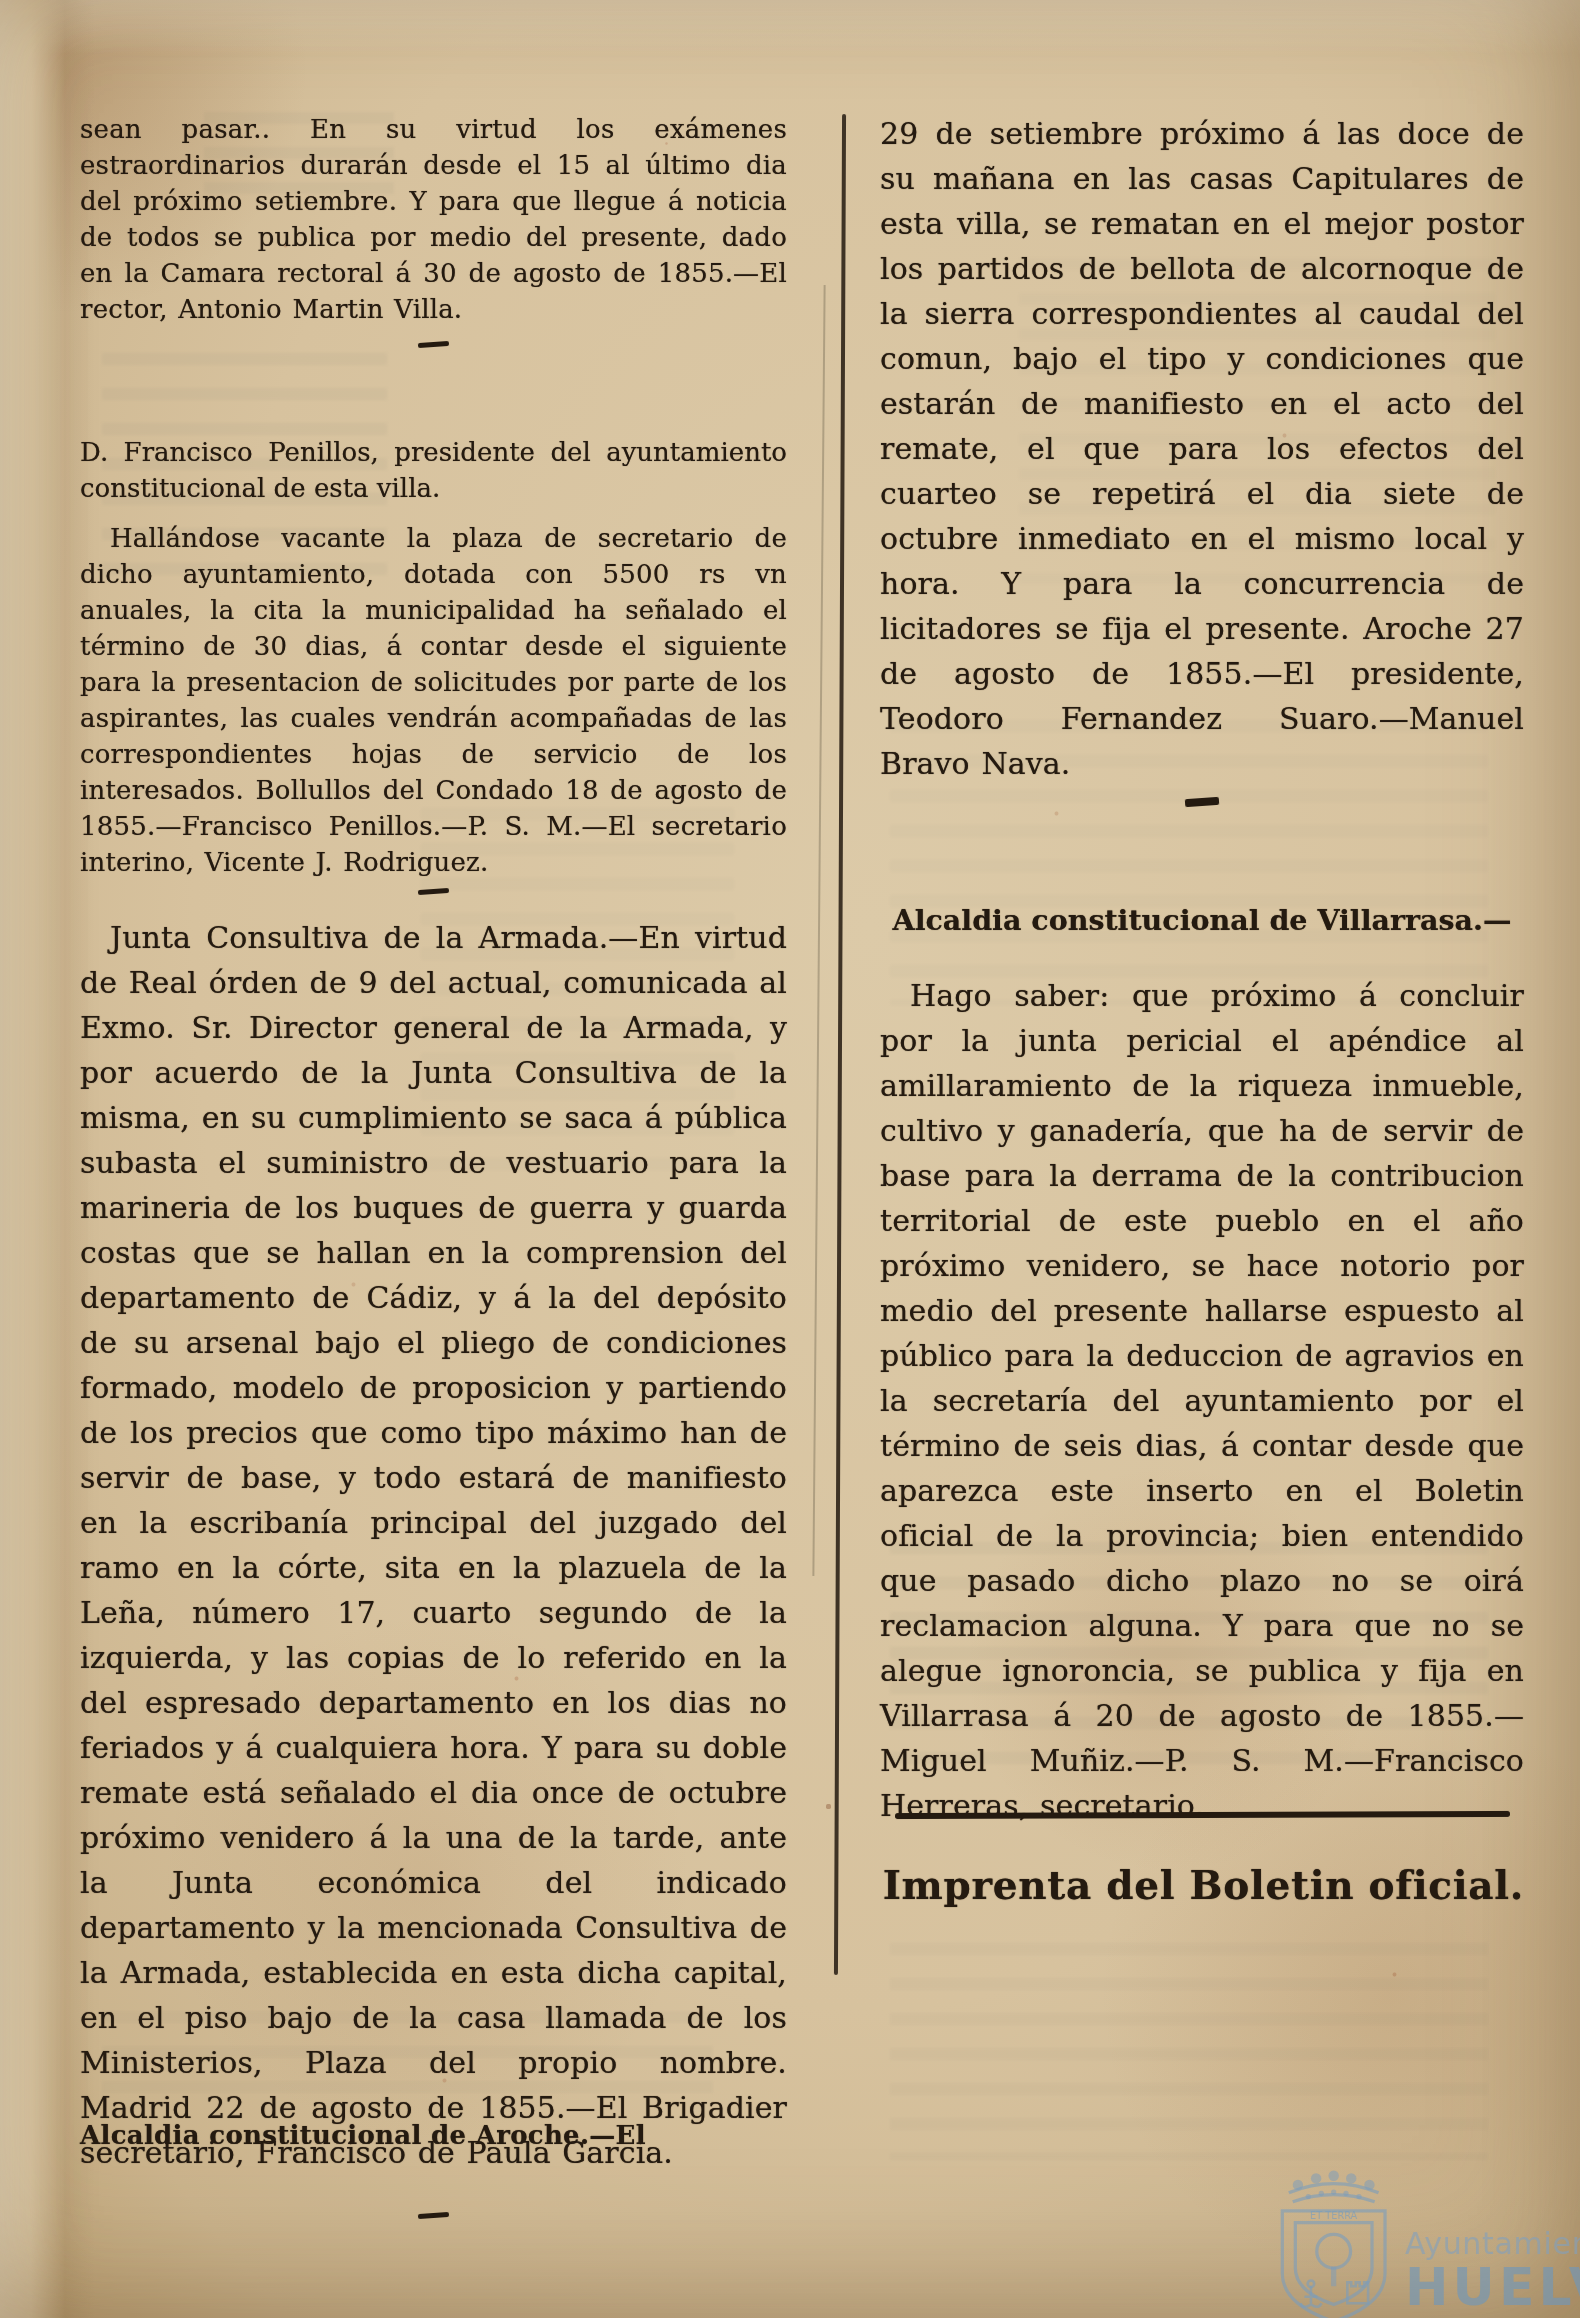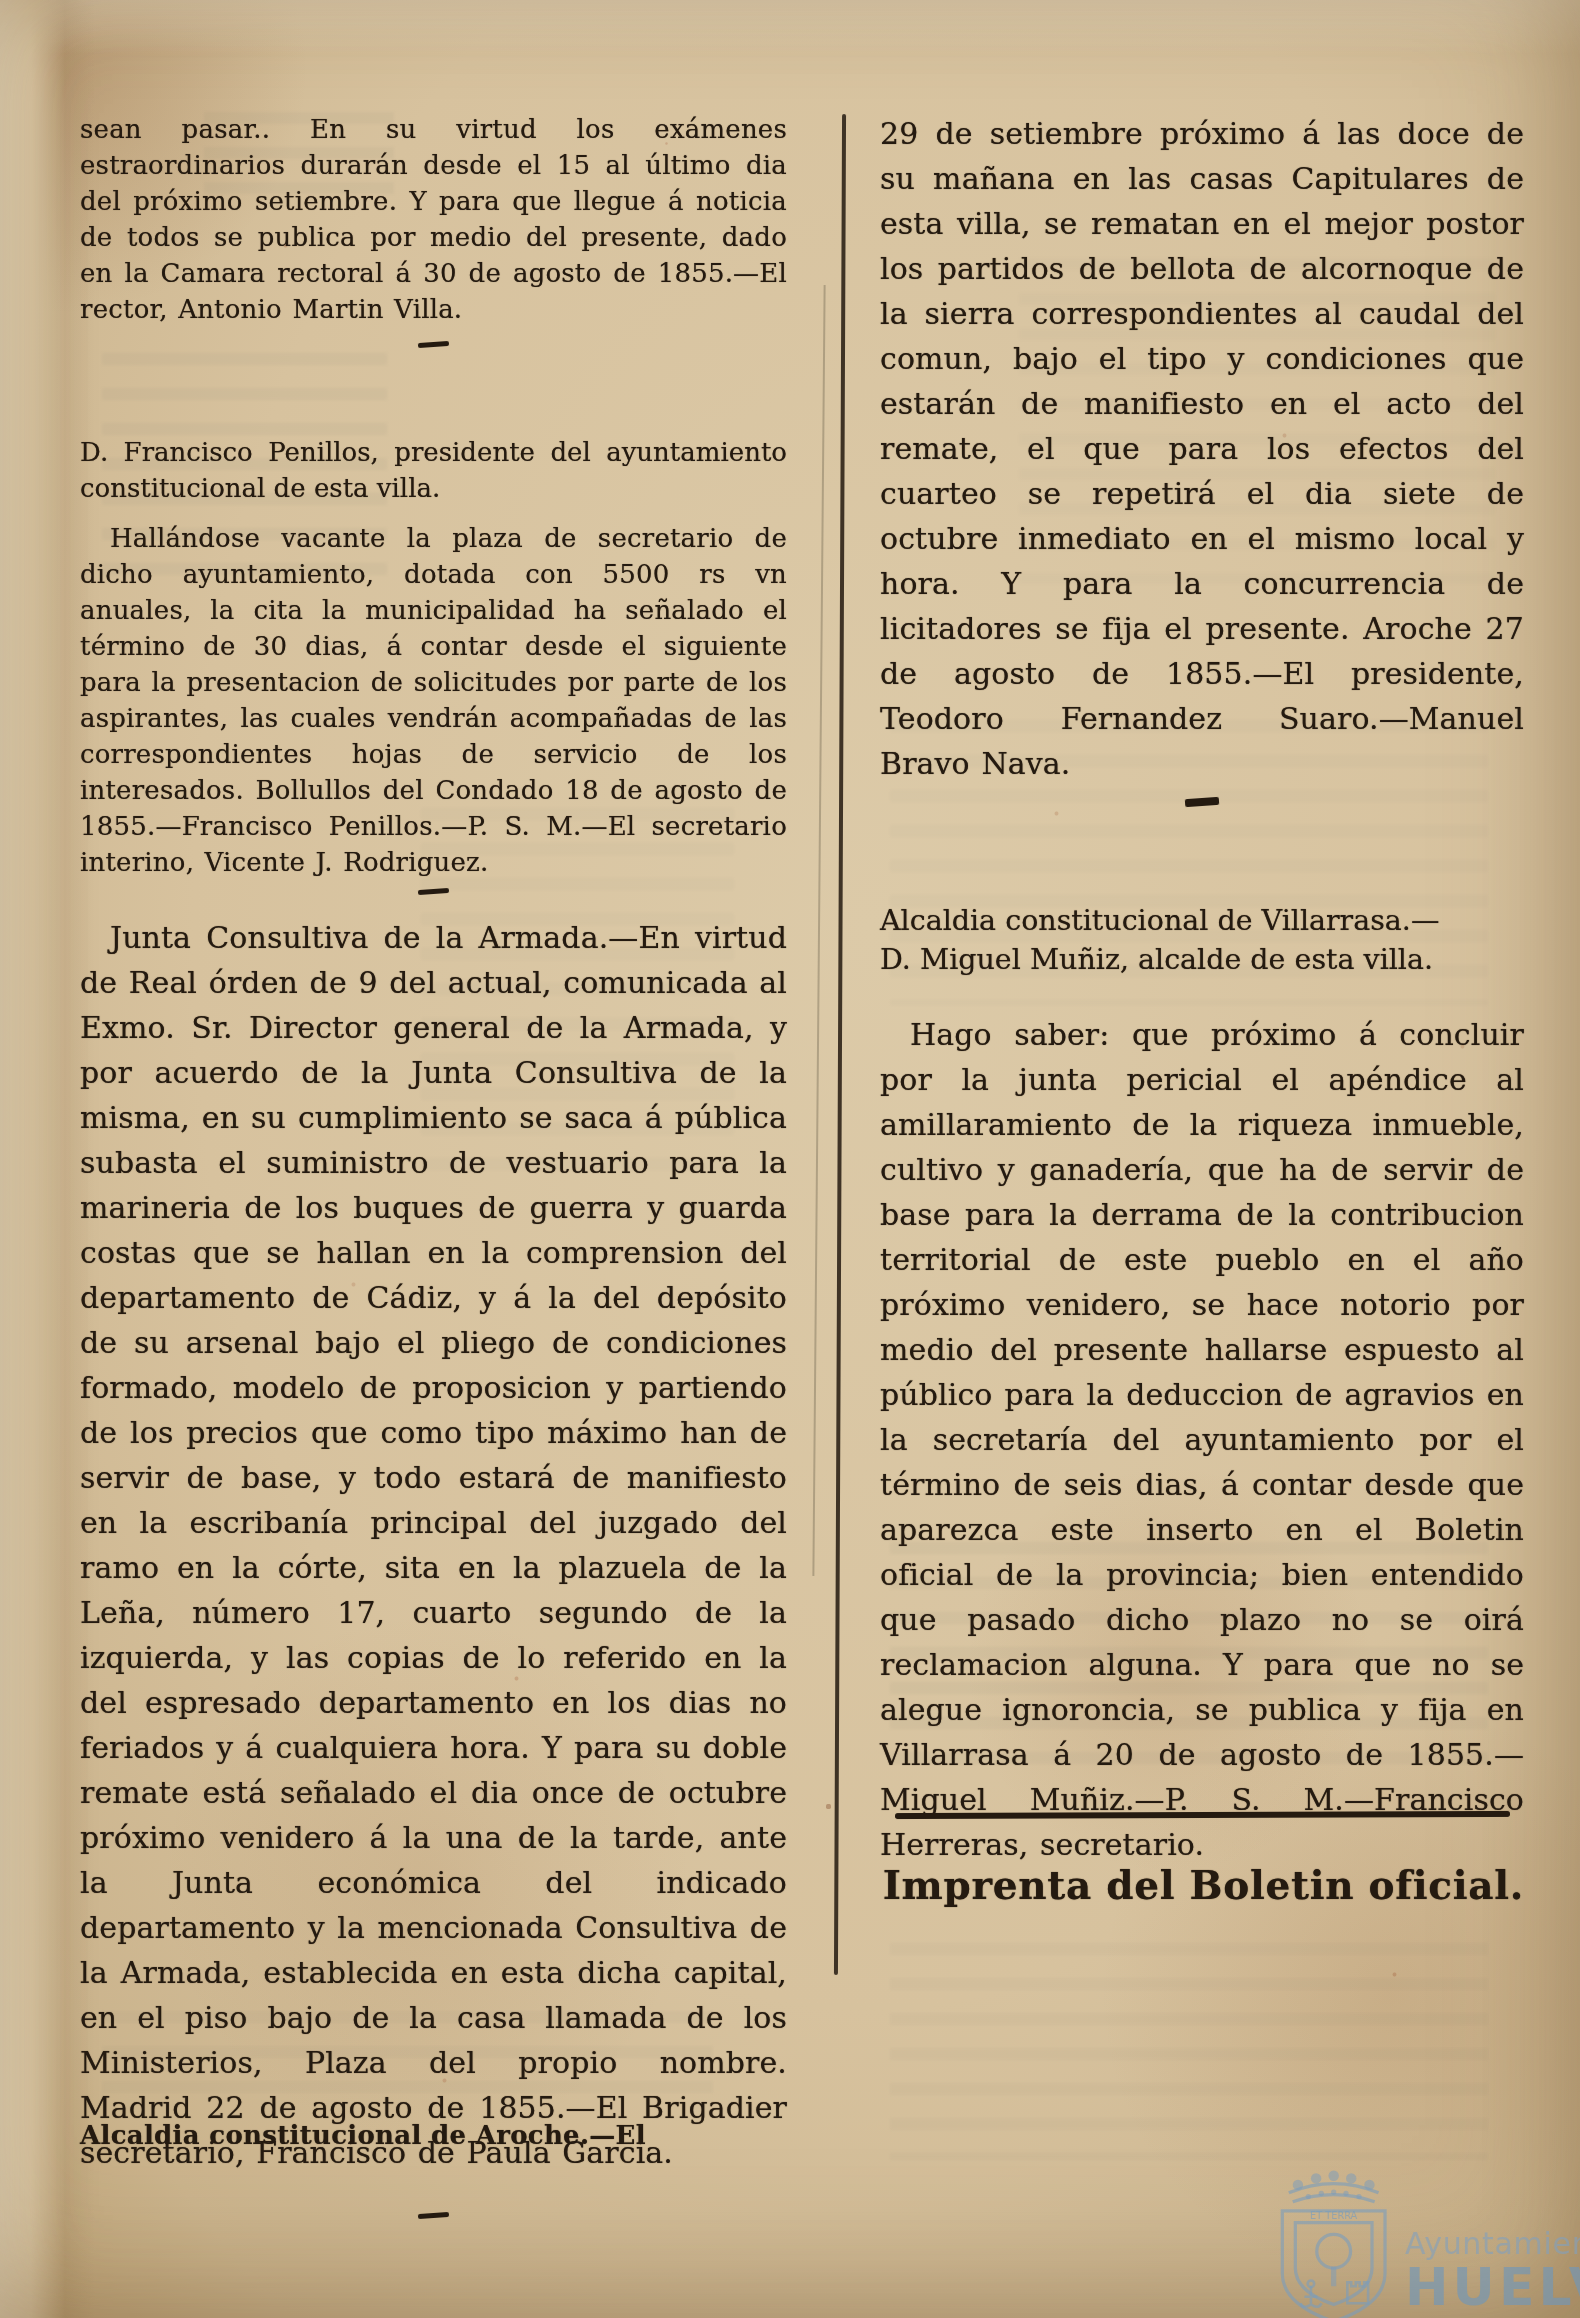--- a/index.html
+++ b/index.html
@@ -58,21 +58,21 @@
     font-size:30px;line-height:45px;text-align:justify;
     letter-spacing:0.1px;word-spacing:2px;
     text-shadow:0 0 1px rgba(46,32,18,.75);
   }
   .indent{text-indent:30px;}
   .subhead{
     font-size:26px;line-height:36px;font-weight:normal;text-align:justify;
     text-shadow:0 0 0.8px rgba(46,32,18,.7);
   }
   .subhead-lg{
-    font-size:28.5px;line-height:39px;font-weight:normal;
+    font-size:28.5px;line-height:39px;font-weight:bold;text-align:center;
     text-shadow:0 0 1px rgba(46,32,18,.75);
   }
   .orn{
     width:31px;height:5.4px;background:#241a10;border-radius:2px;
     transform:rotate(-4deg);filter:blur(0.3px);
   }
   .orn-flow{margin:15px auto 0 auto;}
   .orn-bold{width:34px;height:7.5px;}
   .aroche-head{
     position:absolute;top:2118px;left:0;width:100%;
@@ -133,21 +133,20 @@
     <p class="aroche-head">Alcaldia constitucional de Aroche.—El</p>
   </div>
 
   <div class="column col-right">
     <p class="body-lg" style="margin-top:109px;">29 de setiembre próximo á las doce de su mañana en las casas Capitulares de esta villa, se rematan en el mejor postor los partidos de bellota de alcornoque de la sierra correspondientes al caudal del comun, bajo el tipo y condiciones que estarán de manifiesto en el acto del remate, el que para los efectos del cuarteo se repetirá el dia siete de octubre inmediato en el mismo local y hora. Y para la concurrencia de licitadores se fija el presente. Aroche 27 de agosto de 1855.—El presidente, Teodoro Fernandez Suaro.—Manuel Bravo Nava.</p>
 
     <div class="orn orn-bold orn-flow" style="margin-top:12.2px;"></div>
 
     <div style="margin-top:95px;">
       <p class="subhead-lg">Alcaldia constitucional de Villarrasa.—</p>
-      <p class="subhead-lg">D. Miguel Muñiz, alcalde de esta villa.</p>
     </div>
 
     <p class="body-lg indent" style="margin-top:33px;">Hago saber: que próximo á concluir por la junta pericial el apéndice al amillaramiento de la riqueza inmueble, cultivo y ganadería, que ha de servir de base para la derrama de la contribucion territorial de este pueblo en el año próximo venidero, se hace notorio por medio del presente hallarse espuesto al público para la deduccion de agravios en la secretaría del ayuntamiento por el término de seis dias, á contar desde que aparezca este inserto en el Boletin oficial de la provincia; bien entendido que pasado dicho plazo no se oirá reclamacion alguna. Y para que no se alegue ignoroncia, se publica y fija en Villarrasa á 20 de agosto de 1855.—Miguel Muñiz.—P. S. M.—Francisco Herreras, secretario.</p>
 
     <div class="heavy-rule"></div>
 
     <p class="imprint">Imprenta del Boletin oficial.</p>
   </div>
 
   <div class="watermark">

